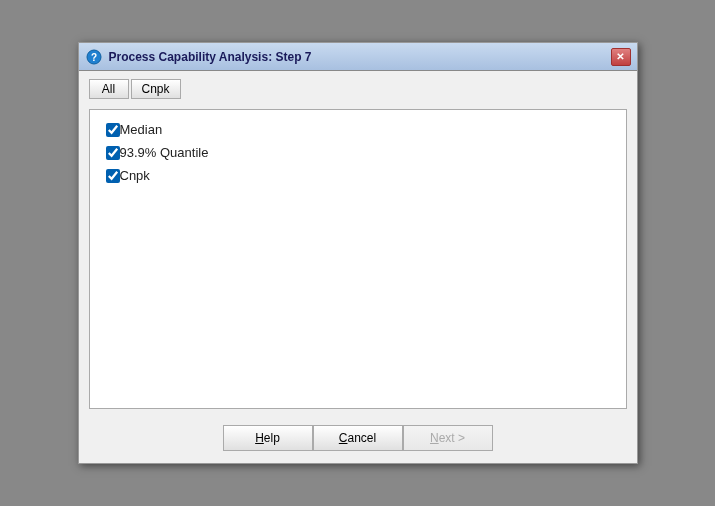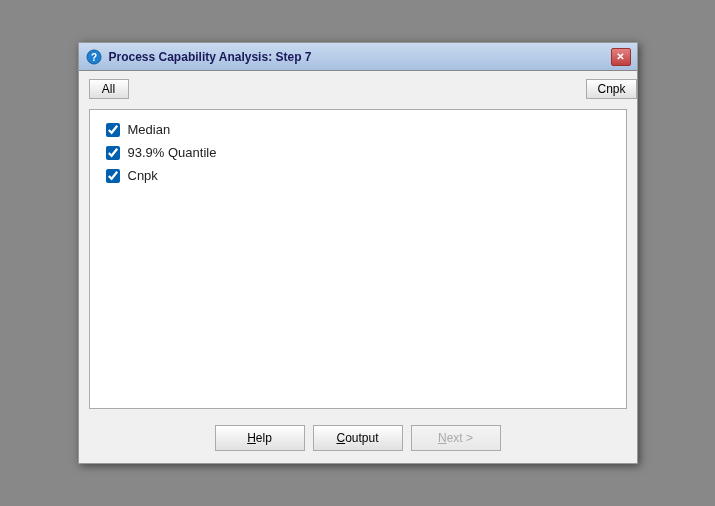--- a/index.html
+++ b/index.html
@@ -68,23 +68,22 @@
       justify-content: center;
       cursor: pointer;
       color: white;
       font-size: 10px;
       font-weight: bold;
     }
 
     .toolbar {
       display: flex;
       align-items: center;
-      padding: 8px 0 0 10px;
+      padding: 8px 10px 0 10px;
       gap: 2px;
-      justify-content: space-between;
     }
 
     .toolbar-btn {
       padding: 2px 10px;
       background: linear-gradient(to bottom, #ffffff, #e0e0e0);
       border: 1px solid #aaa;
       cursor: pointer;
       font-size: 12px;
       min-width: 40px;
       text-align: center;
@@ -101,42 +100,40 @@
       background: #ffffff;
       border: 1px solid #aaa;
       min-height: 300px;
       padding: 12px 16px;
     }
 
     .checkbox-row {
       display: flex;
       align-items: center;
       margin-bottom: 8px;
-      gap: 8px;
     }
 
     .checkbox-row input[type="checkbox"] {
       width: 14px;
       height: 14px;
       cursor: pointer;
       accent-color: #0060b0;
     }
 
     .checkbox-label {
       font-size: 13px;
       color: #222;
       cursor: pointer;
     }
 
     .button-row {
       display: flex;
       justify-content: center;
       align-items: center;
       padding: 8px 10px 12px 10px;
-      gap: 8px;
     }
 
     .action-btn {
       padding: 5px 0;
       width: 90px;
       background: linear-gradient(to bottom, #ffffff, #e0e0e0);
       border: 1px solid #aaa;
       cursor: pointer;
       font-size: 12px;
       text-align: center;
@@ -191,19 +188,19 @@
       <input type="checkbox" id="cb_cnpk" checked="" style="">
       <label class="checkbox-label" for="cb_cnpk">Cnpk</label>
     </div>
   </div>
 
   <div class="button-row">
     <button class="action-btn">
       <span class="underline">H</span><span>elp</span>
     </button>
     <button class="action-btn">
-      <span class="underline">C</span><span>output</span>
+      <span class="underline">C</span><span>ancel</span>
     </button>
     <button class="action-btn" disabled="">
       <span class="underline">N</span><span>ext &gt;</span>
     </button>
   </div>
 </div>
 
 </body></html>

